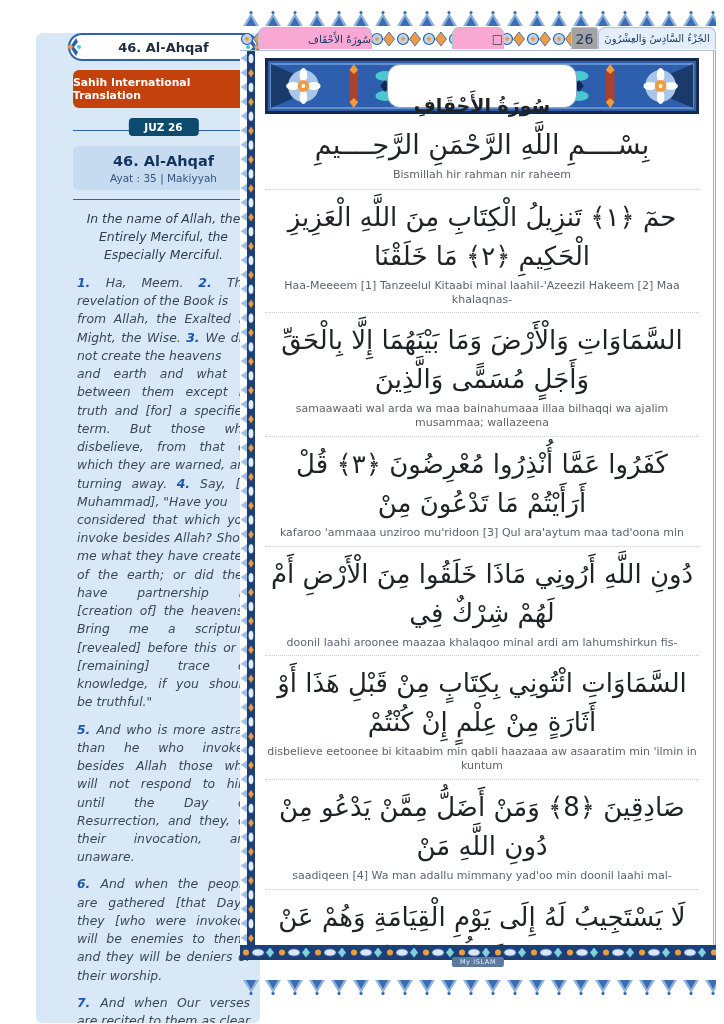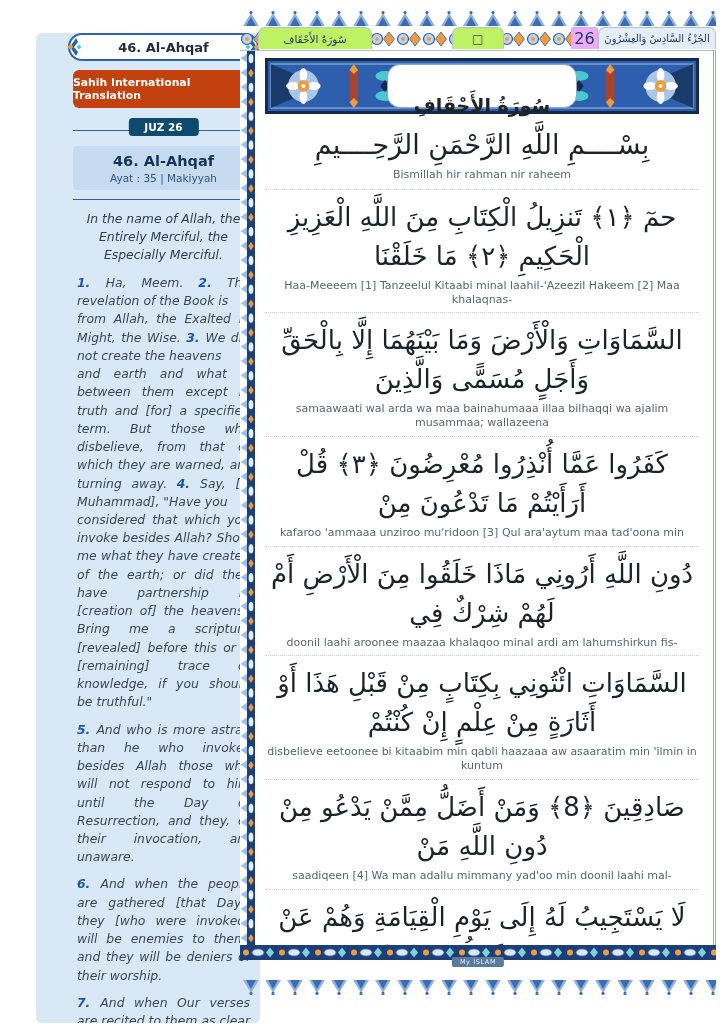--- a/index.html
+++ b/index.html
@@ -39,30 +39,30 @@
     margin:0 0 9px;font-size:12.4px;line-height:1.47;color:#3b4757;text-align:justify;
     white-space:pre-wrap;
     font-style:italic;
   }
   .vnum{color:#1a56b0;font-weight:bold;}
   
   .qpage{position:absolute;left:240px;top:10px;width:476px;height:985px;display:flex;flex-direction:column;}
   .tabsbar{position:relative;height:40px;flex:0 0 auto;}
   .tabsbar svg{display:block;}
   .tab{
-    position:absolute;top:17px;height:22px;background:#bef264;border:1px solid #b0c1d8;border-bottom:none;
-    border-radius:7px 7px 0 0;display:flex;align-items:center;justify-content:center;
+    position:absolute;top:17px;height:22px;background:#f9a8d4;border:1px solid #b0c1d8;border-bottom:none;
+    border-radius:7px 7px 0 0;display:flex;align-items:center;justify-content:flex-end;
     font-size:10.5px;color:#1d3a66;box-sizing:border-box;
   }
   .tab-surah{left:18px;width:114px;}
   .tab-center{left:50%;transform:translateX(-50%);width:52px;font-size:12px;color:#444;}
   .tab-right{right:0;top:17px;position:absolute;display:flex;height:22px;}
   .tab-juznum{
-    background:#f0abfc;border:1px solid #b0c1d8;border-bottom:none;box-sizing:border-box;width:27px;
-    display:flex;align-items:center;justify-content:center;font-size:16px;color:#1d3a66;border-radius:3px 3px 0 0;
+    background:#a3a3a3;border:1px solid #b0c1d8;border-bottom:none;box-sizing:border-box;width:27px;
+    display:flex;align-items:center;justify-content:center;font-size:14px;color:#1d3a66;border-radius:3px 3px 0 0;
   }
   .tab-juzname{
     background:#e4eefa;border:1px solid #b0c1d8;border-bottom:none;box-sizing:border-box;width:118px;
     display:flex;align-items:center;justify-content:center;font-size:10px;color:#1d3a66;border-radius:7px 7px 0 0;
   }
   .page-frame{
     flex:1 1 auto;display:flex;min-height:0;
     border-top:1px solid #aebfd6;border-right:3px double #8fb0d4;box-sizing:border-box;background:#fff;
   }
   .left-band{flex:0 0 15px;}

